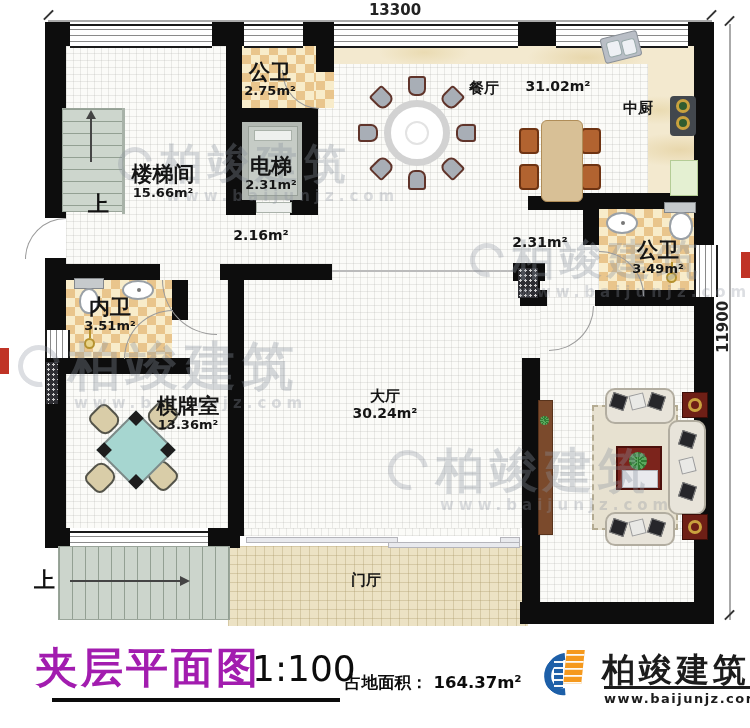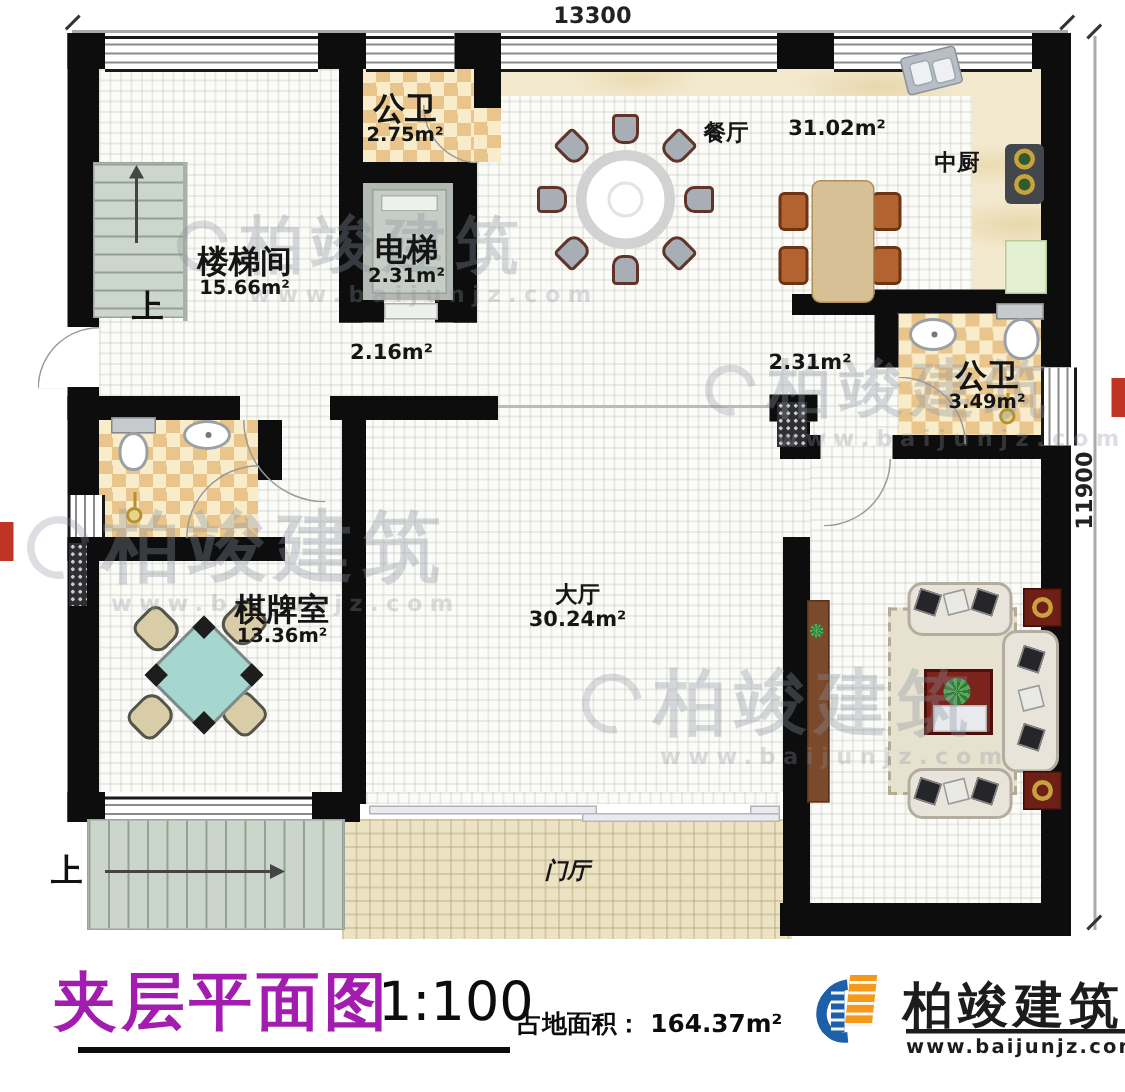--- a/index.html
+++ b/index.html
@@ -325,29 +325,33 @@
   <div class="rlabel" style="left:221px;top:227px;width:80px;">
     <span class="rarea" style="font-size:14px;">2.16m²</span>
   </div>
   <div class="rlabel" style="left:500px;top:234px;width:80px;">
     <span class="rarea" style="font-size:14px;">2.31m²</span>
   </div>
   <div class="rlabel" style="left:615px;top:238px;width:86px;">
     <span class="rname">公卫</span>
     <span class="rarea">3.49m²</span>
   </div>
+  <div class="rlabel" style="left:73px;top:295px;width:74px;">
+    <span class="rname">内卫</span>
+    <span class="rarea">3.51m²</span>
+  </div>
   <div class="rlabel" style="left:146px;top:394px;width:84px;">
     <span class="rname">棋牌室</span>
     <span class="rarea">13.36m²</span>
   </div>
   <div class="rlabel" style="left:345px;top:388px;width:80px;">
     <span class="rname big">大厅</span>
     <span class="rarea" style="font-size:14px;">30.24m²</span>
   </div>
-  <div class="rlabel" style="left:338px;top:572px;width:80px;font-style:italic;">
+  <div class="rlabel" style="left:326px;top:572px;width:80px;">
     <span class="rname big">门厅</span>
   </div>
   <div class="up" style="left:34px;top:566px;">上</div>
 
   <div class="tb-title" style="left:36px;top:640px;">夹层平面图</div>
   <div class="tb-scale" style="left:252px;top:648px;">1:100</div>
   <div class="tb-underline" style="left:52px;top:698px;width:288px;height:3.5px;"></div>
   <div class="tb-row" style="left:345px;top:672px;">
     <span>占地面积：</span><span class="v">164.37m²</span>
   </div>

